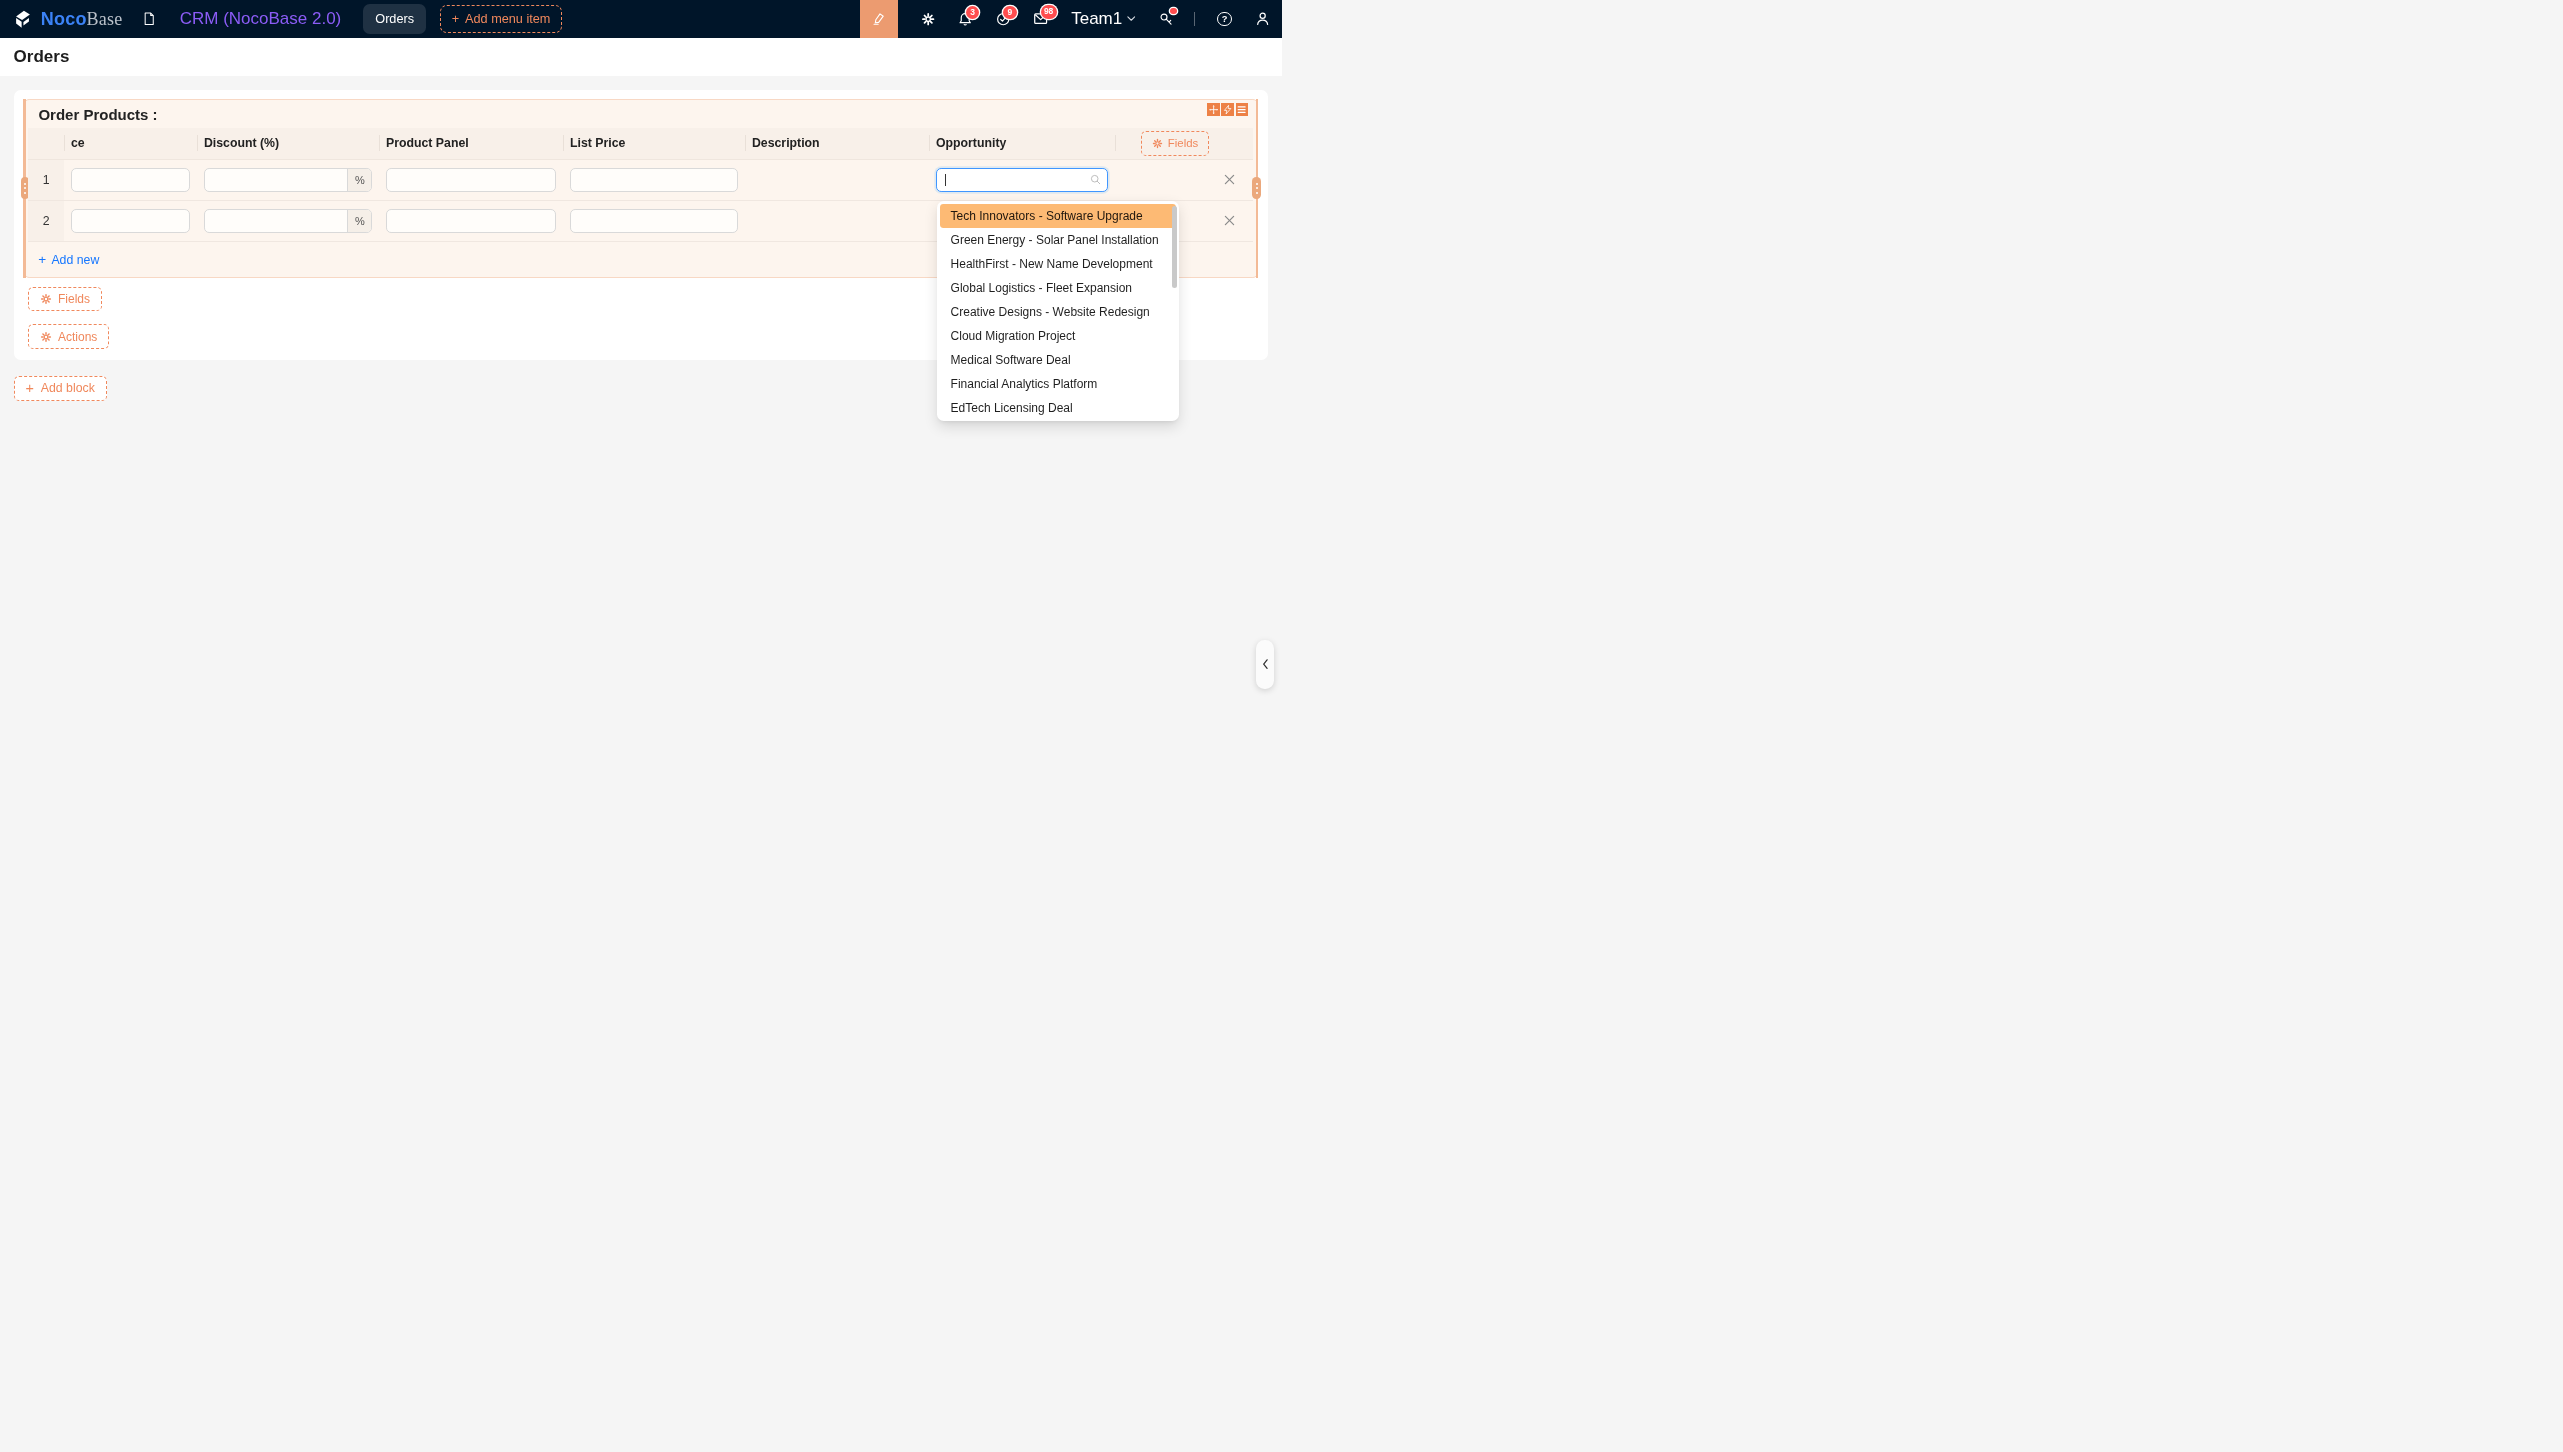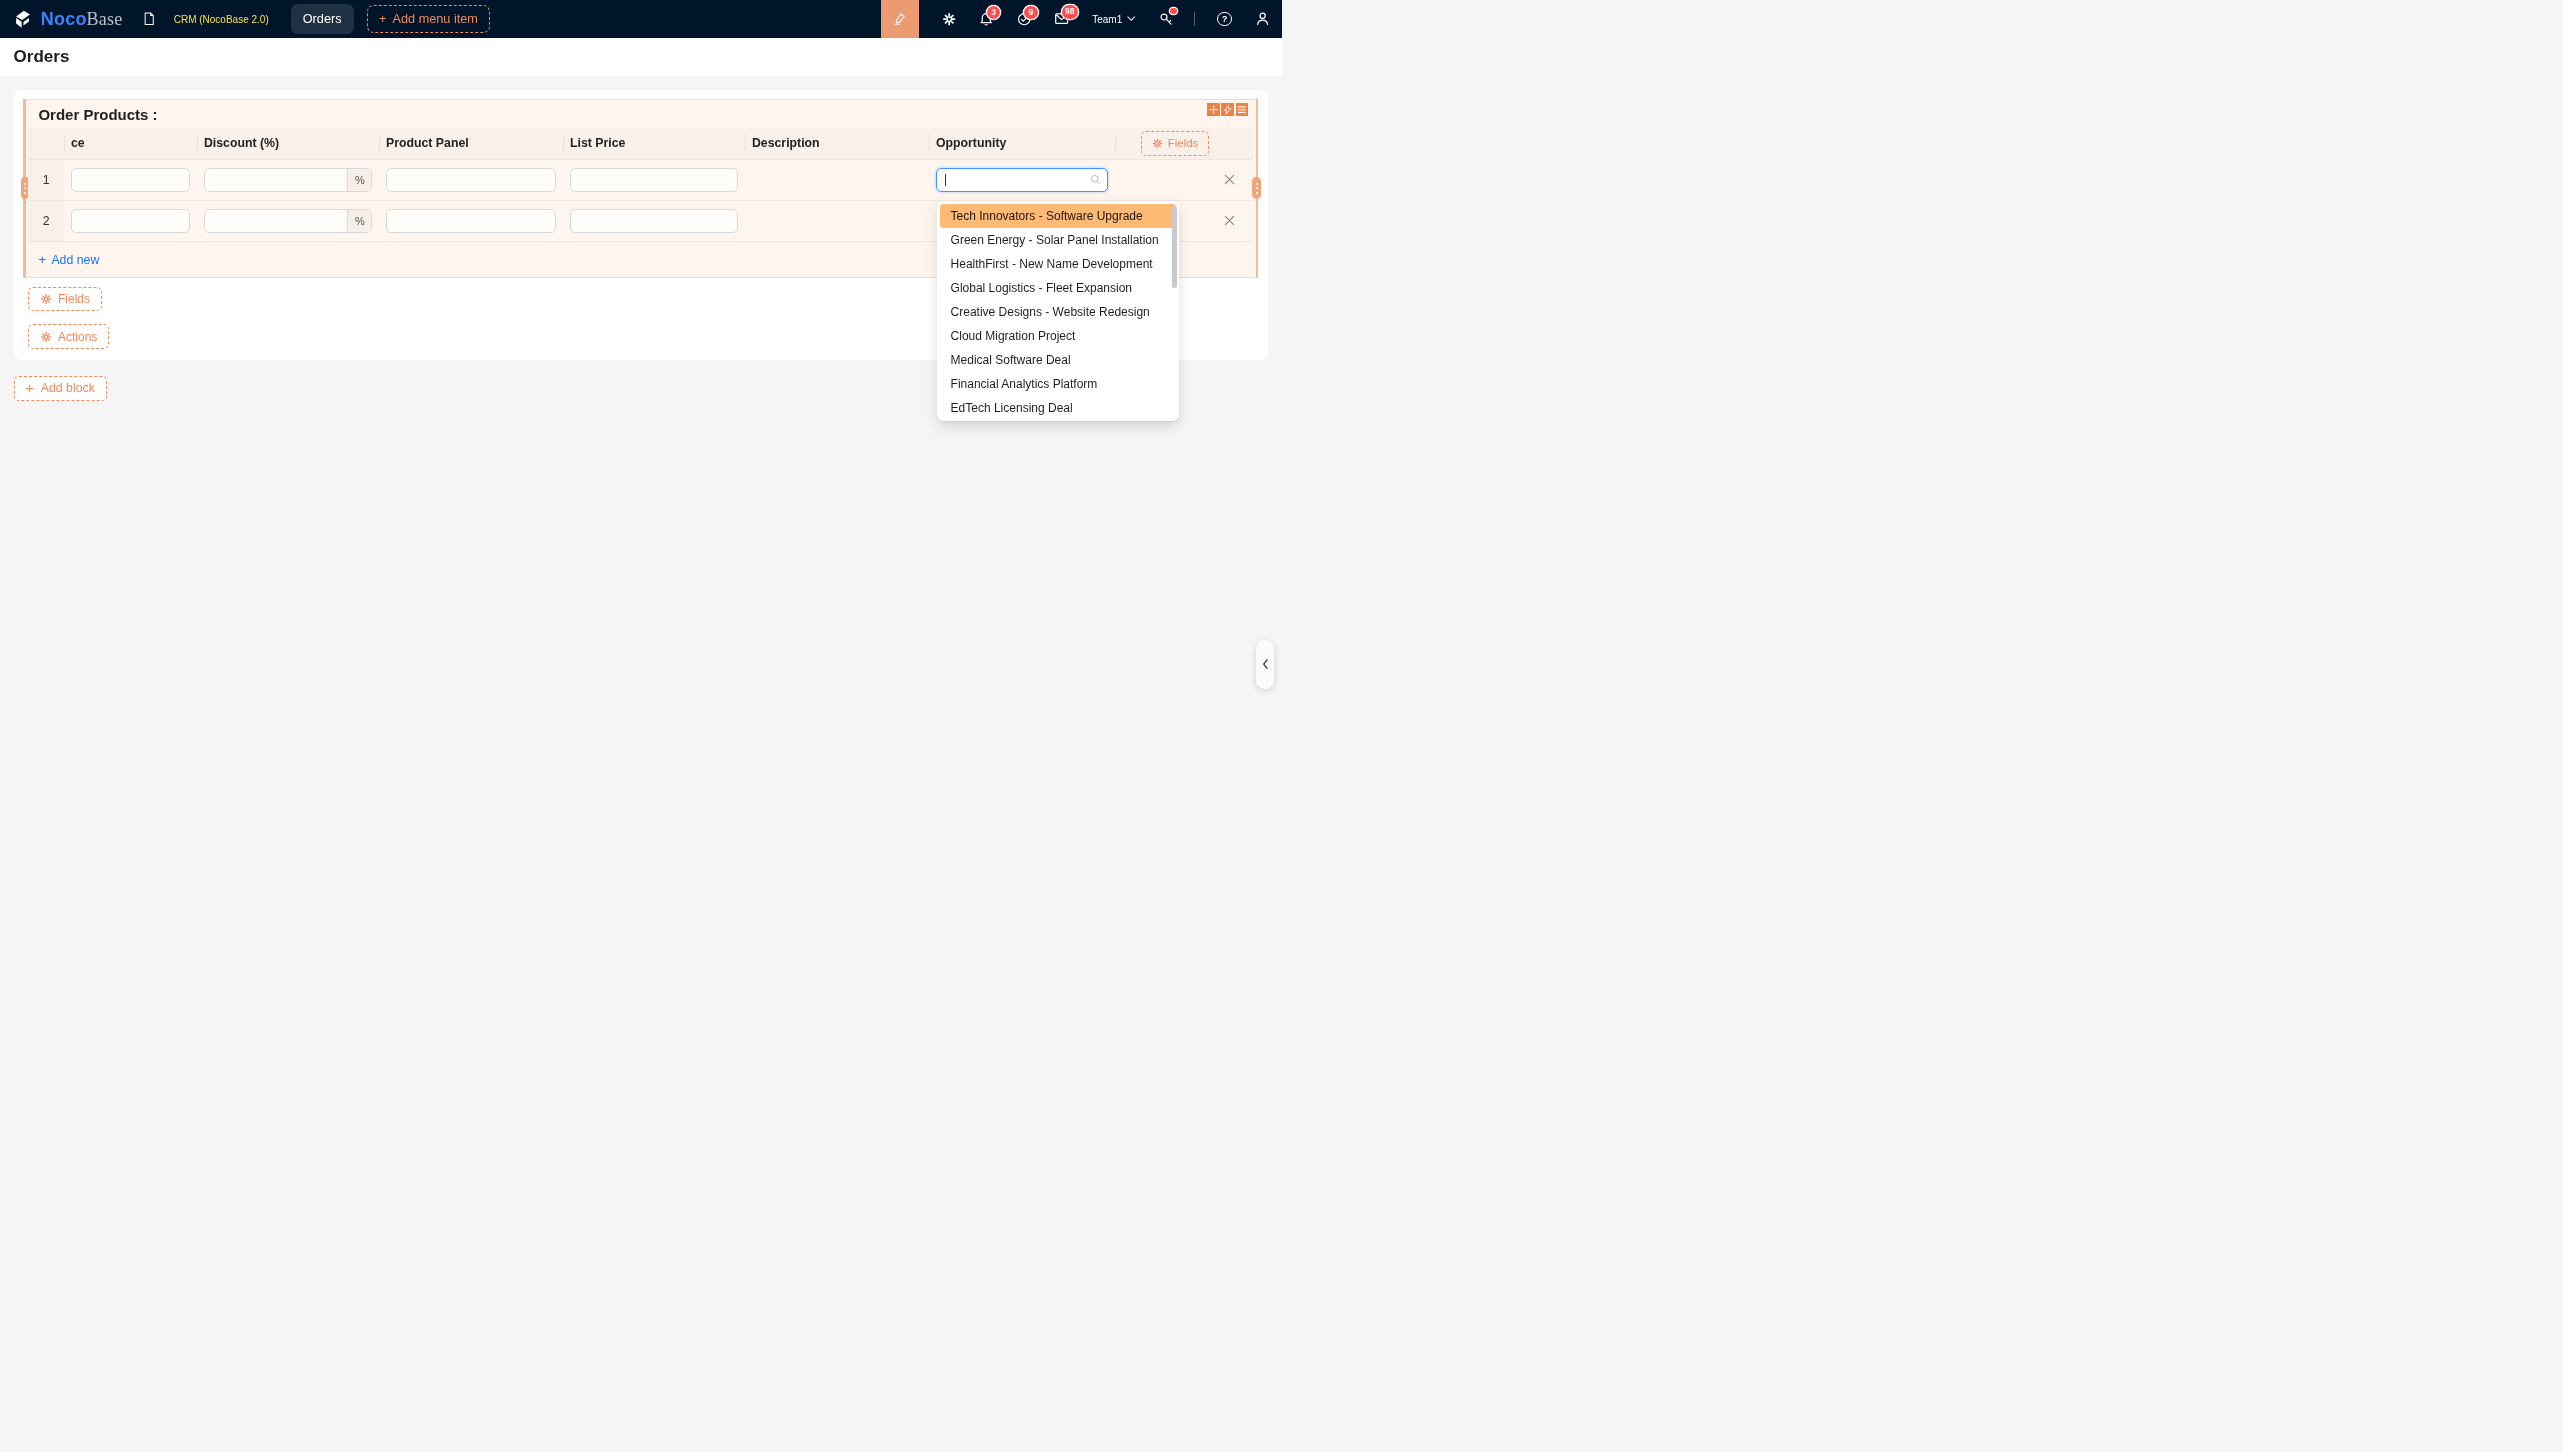--- a/index.html
+++ b/index.html
@@ -18,29 +18,29 @@
   html,body{width:1282px;height:726px;overflow:hidden;}
   body{font-family:"Liberation Sans","DejaVu Sans",sans-serif;background:var(--page-bg);color:var(--ink);}
   svg{display:block;}
 
   
   .navbar{height:38px;background:var(--header-bg);display:flex;align-items:center;padding-left:12px;color:#fff;}
   .brand{display:flex;align-items:center;gap:6.8px;}
   .brand-text{font-size:18px;letter-spacing:0.2px;white-space:nowrap;}
   .brand-text .b{font-weight:700;color:#3b82f6;}
   .brand-text .l{font-weight:400;color:#b9c0c9;font-family:Liberation Serif, serif;}
-  .crm{display:flex;align-items:center;gap:19px;margin-left:20.3px;font-size:10px;color:#fde047;white-space:nowrap;}
+  .crm{display:flex;align-items:center;gap:25px;margin-left:20.3px;font-size:17px;color:#8b5cf6;white-space:nowrap;}
   .tab-active{margin-left:22px;background:rgba(255,255,255,.12);border-radius:6.8px;padding:7.6px 12px;font-size:12.7px;color:#fff;cursor:pointer;white-space:nowrap;}
   .add-menu{margin-left:13.6px;display:flex;align-items:center;gap:6px;border:0.8px dashed var(--accent);border-radius:6.8px;padding:6px 11px;font-size:12.7px;color:var(--accent);cursor:pointer;background:transparent;white-space:nowrap;}
   .nav-right{margin-left:auto;display:flex;align-items:center;height:100%;padding-right:12px;}
   .editor-btn{width:38px;height:38px;background:#EC9B70;display:flex;align-items:center;justify-content:center;cursor:pointer;}
   .nav-ic{position:relative;margin-left:23px;display:flex;align-items:center;justify-content:center;color:#fff;cursor:pointer;}
   .badge{position:absolute;top:-6px;left:7.6px;background:var(--badge);color:#fff;font-size:8.5px;line-height:12.7px;height:13.6px;min-width:13.6px;padding:0 3.4px;border-radius:7.6px;text-align:center;box-shadow:0 0 0 1.3px #fff;font-weight:700;}
   .dot{position:absolute;top:-4.2px;right:-3.4px;width:6.8px;height:6.8px;border-radius:50%;background:var(--badge);box-shadow:0 0 0 1.3px #fff;}
-  .team{margin-left:23px;display:flex;align-items:center;gap:5.1px;font-size:10px;color:#fff;cursor:pointer;white-space:nowrap;}
+  .team{margin-left:23px;display:flex;align-items:center;gap:5.1px;font-size:17px;color:#fff;cursor:pointer;white-space:nowrap;}
   .vdiv{width:0.8px;height:13.6px;background:rgba(255,255,255,.35);margin-left:20.3px;}
   .help-circle{width:14.4px;height:14.4px;border:1.1px solid #fff;border-radius:50%;font-size:9.3px;font-weight:700;display:flex;align-items:center;justify-content:center;color:#fff;}
 
   
   .title-band{height:38px;background:#fff;display:flex;align-items:center;padding-left:13.6px;}
   .title-band h1{font-size:17px;font-weight:700;color:#1d1d1d;}
 
   
   .content{position:relative;height:650px;background:var(--page-bg);}
   .card{position:absolute;left:13.6px;top:14.4px;width:1254px;height:270px;background:#fff;border-radius:6.8px;}

